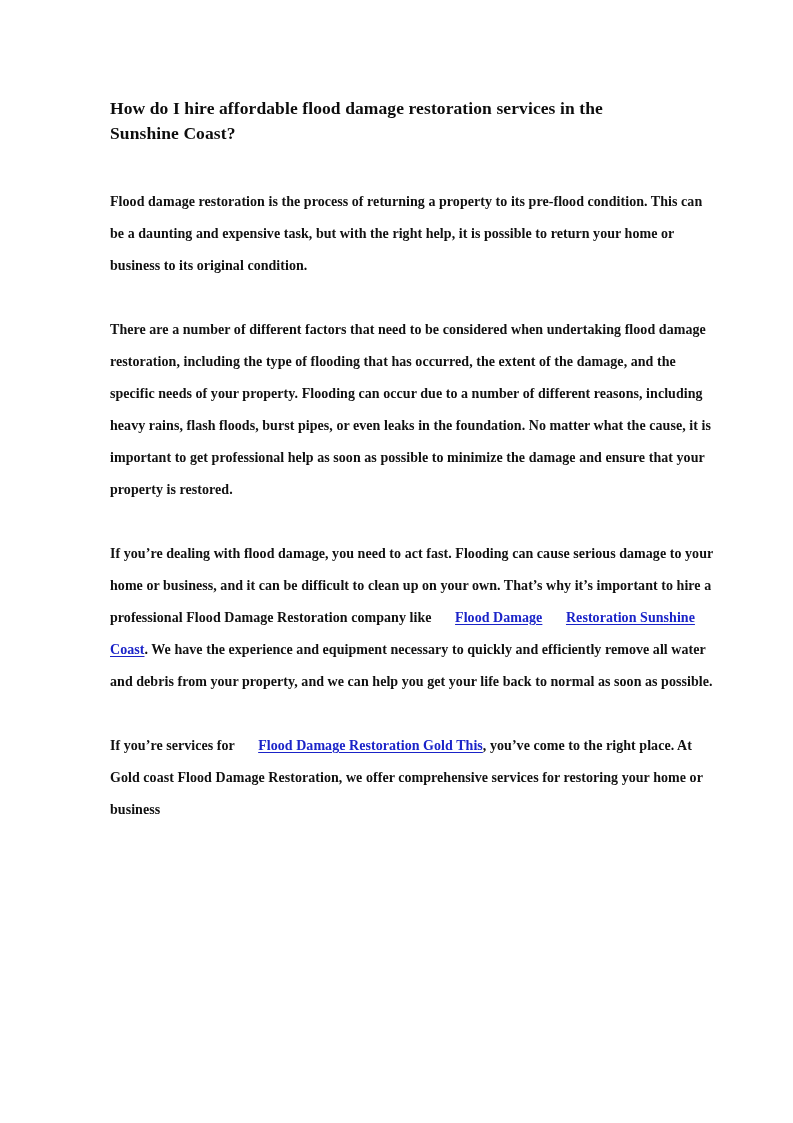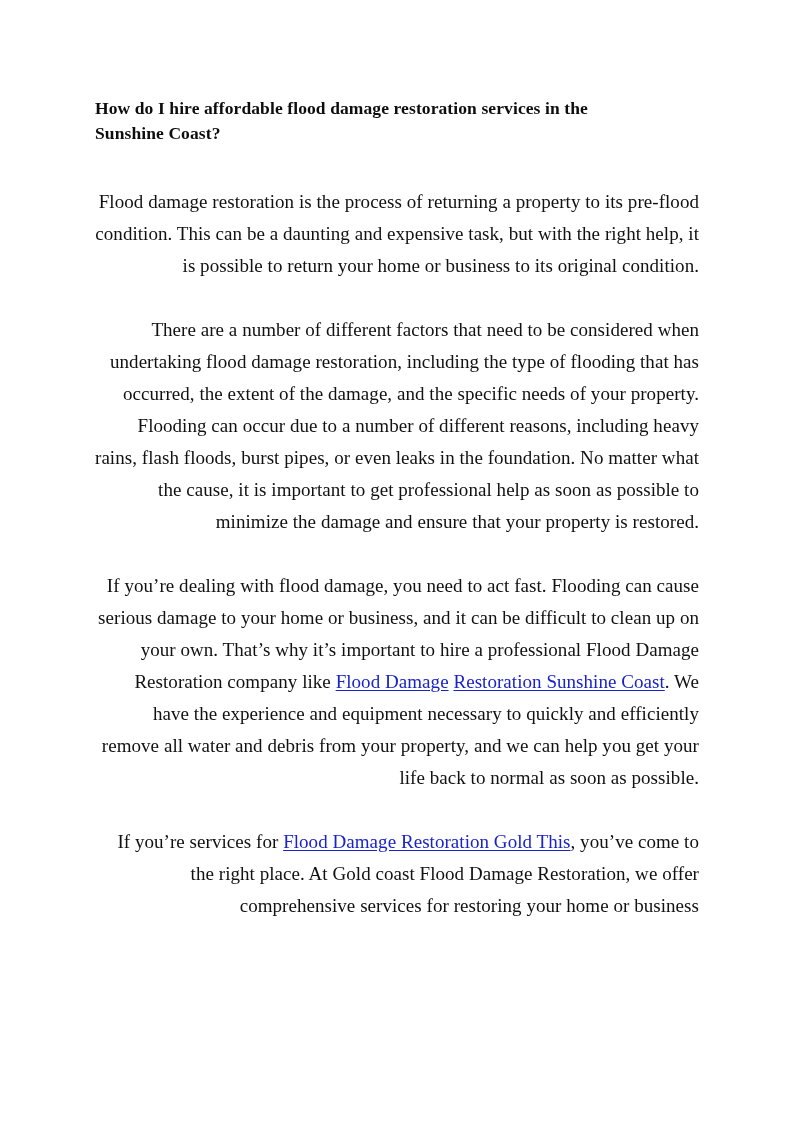--- a/index.html
+++ b/index.html
@@ -16,49 +16,51 @@
   }
   .page {
     position: relative;
     width: 793px;
     height: 1123px;
     background: #ffffff;
     box-sizing: border-box;
   }
   .content {
     position: absolute;
-    left: 95px;
+    left: 110px;
     top: 96px;
     width: 604px;
   }
   .doc-title {
     font-family: "Liberation Serif", "DejaVu Serif", serif;
     font-weight: bold;
     font-size: 17.5px;
     line-height: 25px;
     color: #0d0d0d;
     margin: 0 0 0 0;
     letter-spacing: 0.1px;
     max-width: 540px;
   }
   .para {
     font-family: "Liberation Serif", "DejaVu Serif", serif;
-    font-size: 19px;
+    font-size: 14px;
     line-height: 32px;
     color: #111111;
     margin: 0;
-    text-align: right;
+    text-align: left;
     letter-spacing: 0.05px;
+    font-weight: bold;
   }
   .spacer-after-title { height: 40px; }
   .spacer { height: 32px; }
   a.doc-link {
     color: #1a23c8;
     text-decoration: underline;
     text-underline-offset: 2px;
+    margin-left: 20px;
   }
 </style>
 </head>
 <body>
 
 <div class="page">
   <div class="content">
 
     <h1 class="doc-title">How do I hire affordable flood damage restoration services in the Sunshine Coast?</h1>
 

